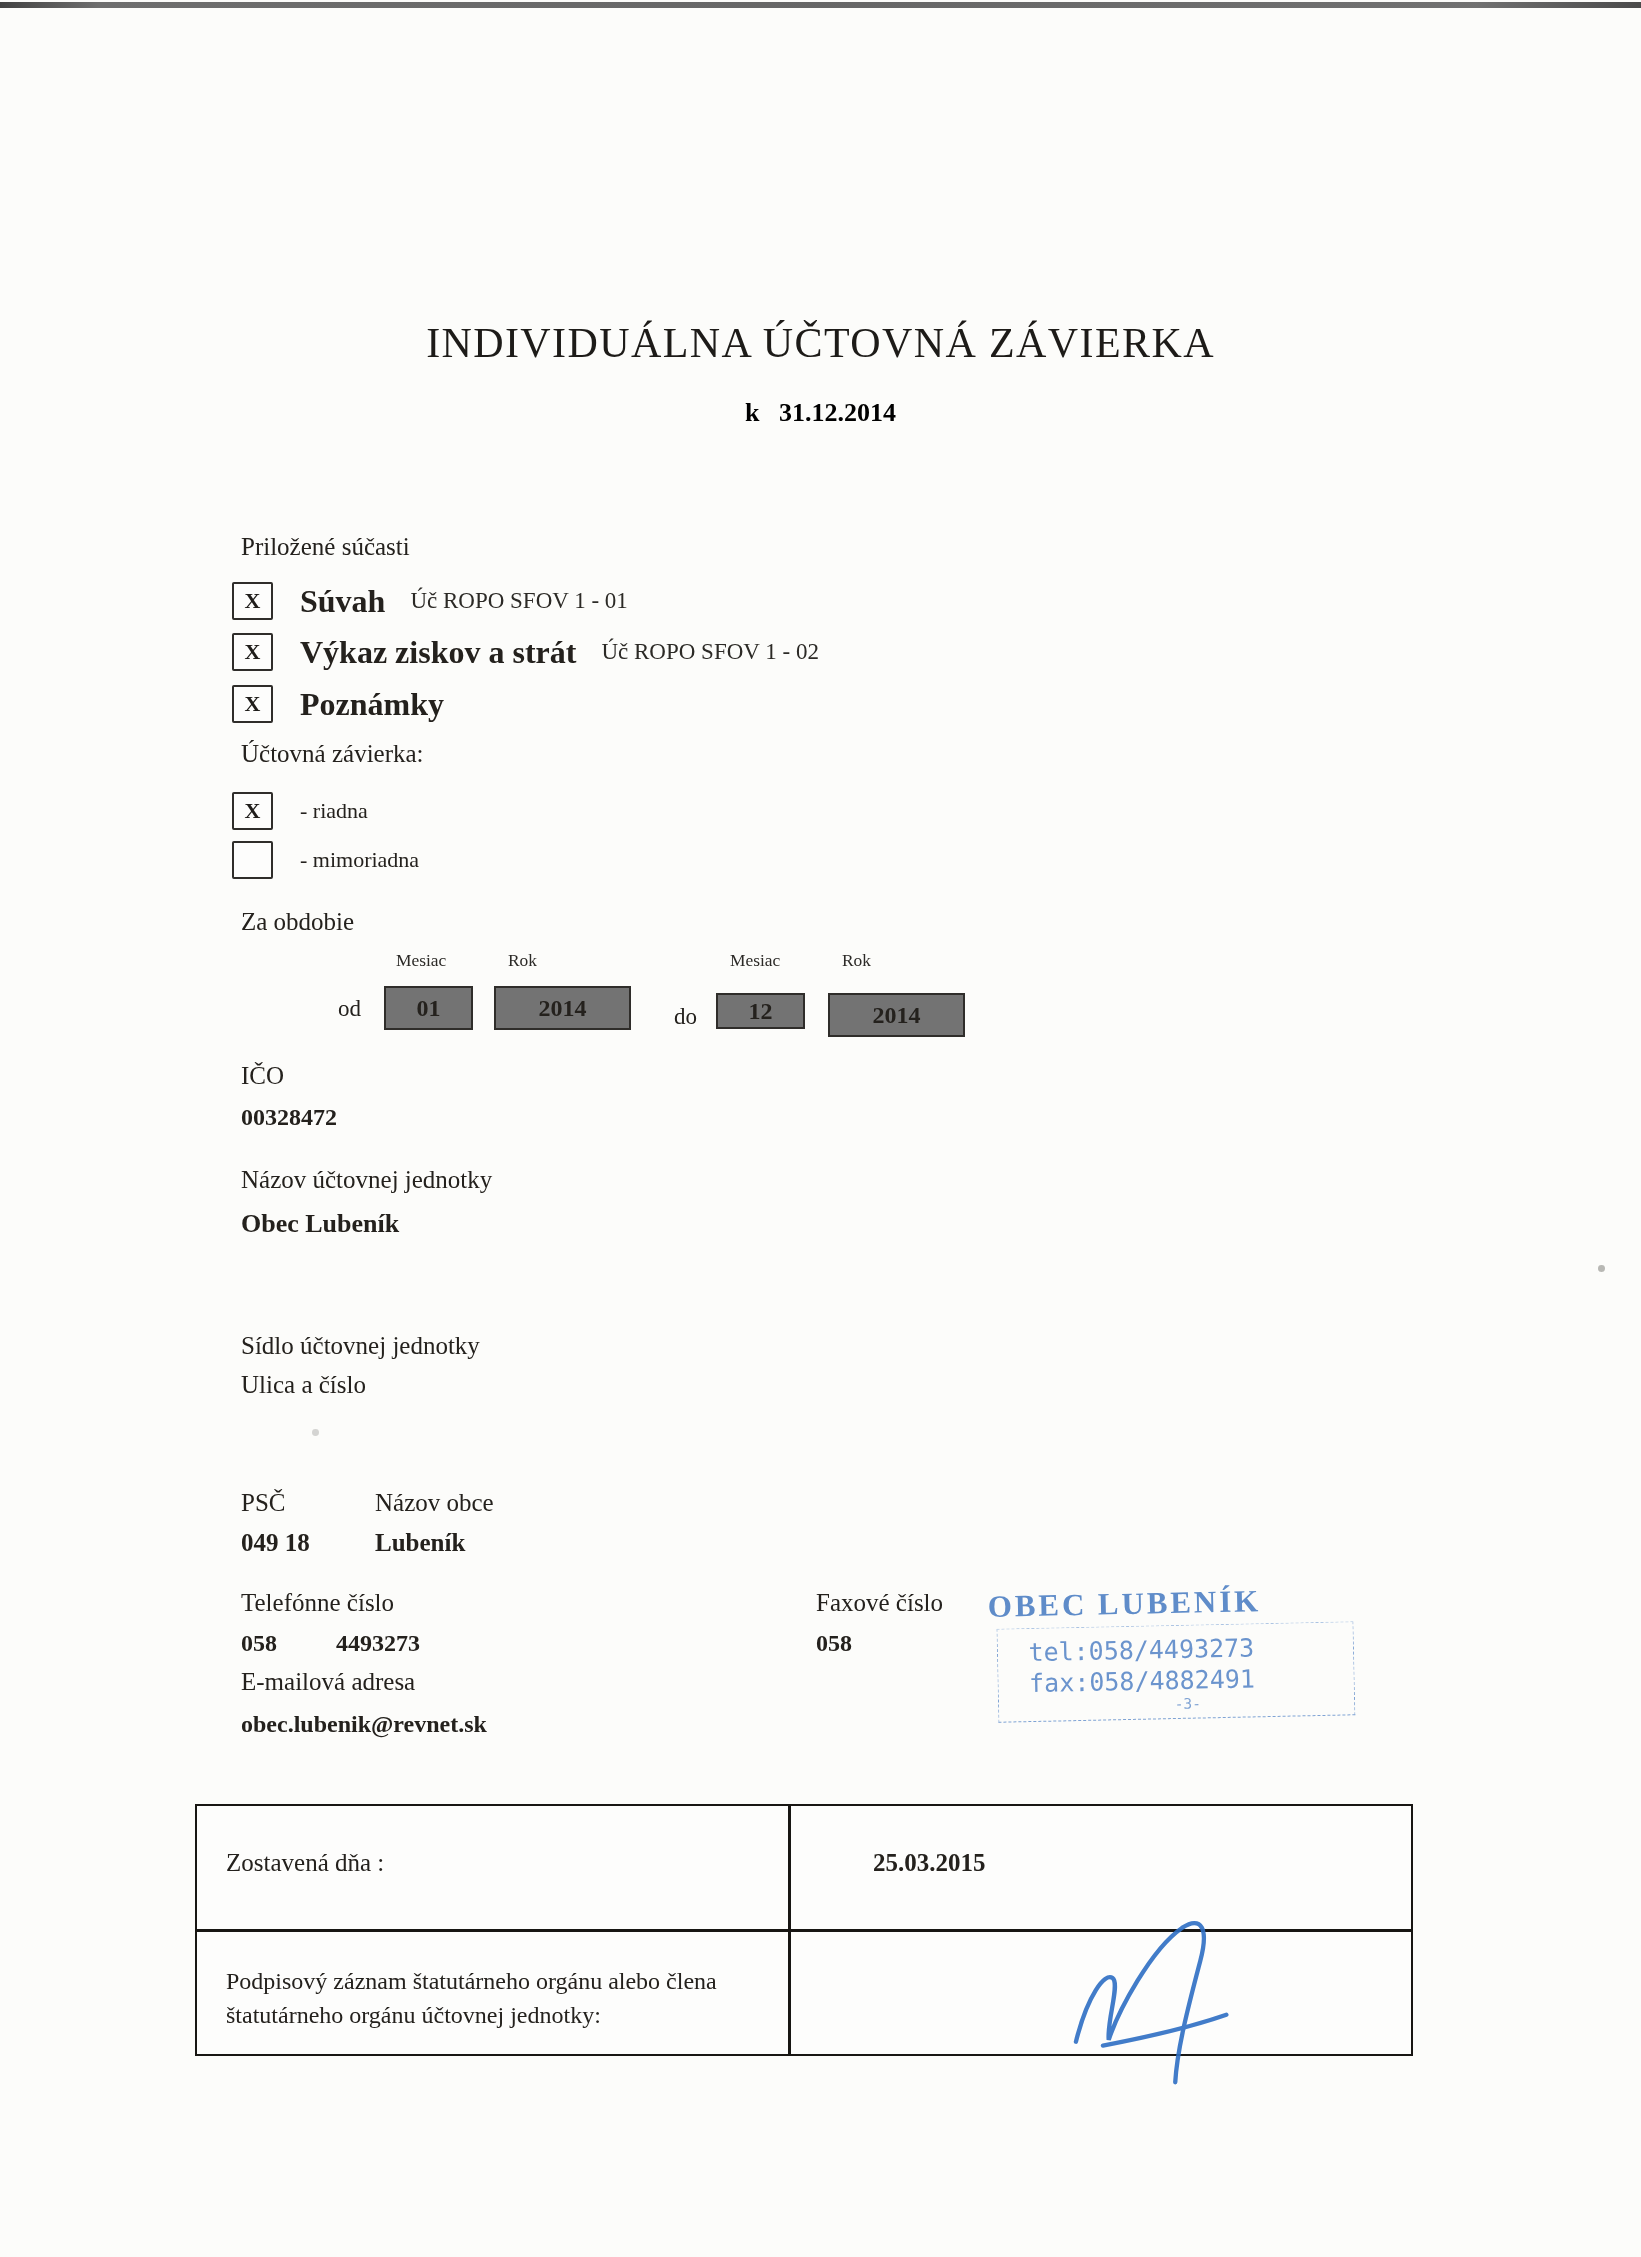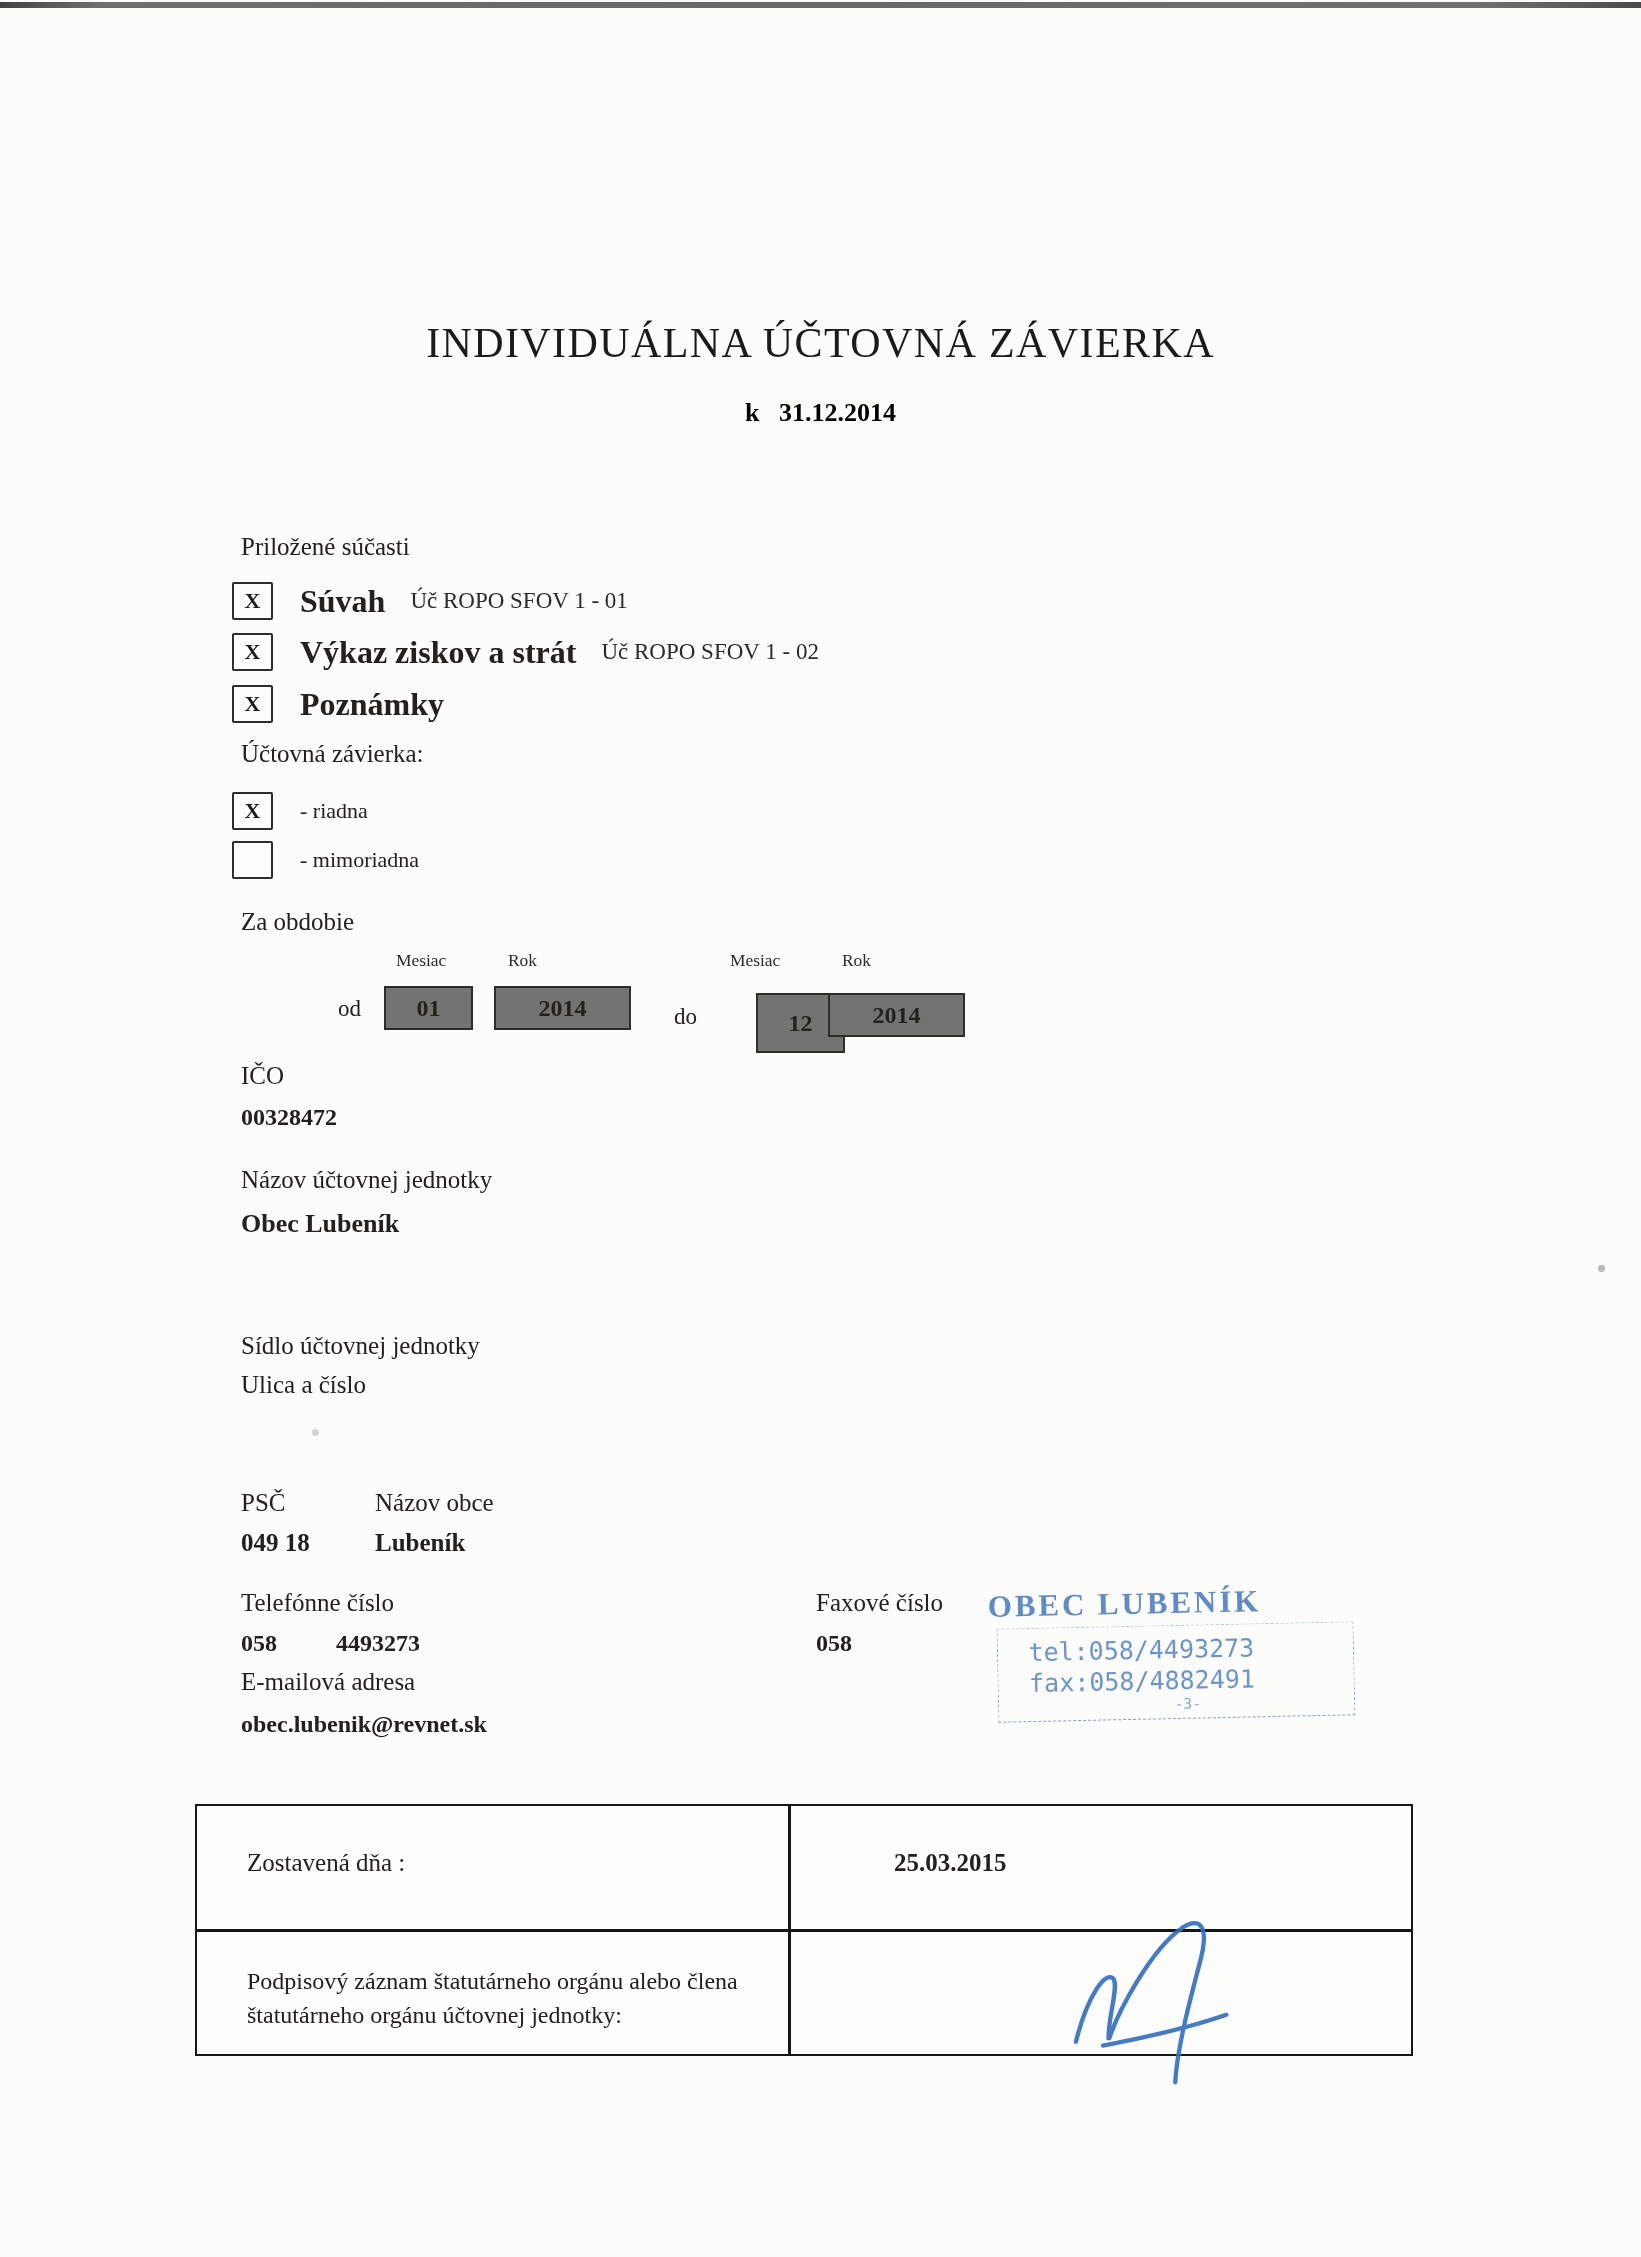--- a/index.html
+++ b/index.html
@@ -76,21 +76,21 @@
   .stamp-note { font-family:"DejaVu Sans Mono", monospace; font-size:14.5px; color:#7fa3d4; margin-left:145px; }
 
   
   .signoff-table {
     position:absolute; left:195px; top:1804px;
     width:1218px; height:252px;
     border:2.9px solid #181613; background:#fdfdfc;
   }
   .col-div { position:absolute; left:591px; top:0; bottom:0; width:2.9px; background:#181613; }
   .row-div { position:absolute; left:0; right:0; top:123px; height:2.9px; background:#181613; }
-  .cell-text { position:absolute; font-size:25px;margin-left:21px; }
+  .cell-text { position:absolute; font-size:25px; }
   .cell-wrap { line-height:1.4; }
 
   .signature-svg { position:absolute; left:850px; top:114px; overflow:visible; }
 </style>
 </head>
 <body>
 
 <div class="page">
 
   <div class="scan-top-line"></div>
@@ -153,21 +153,21 @@
 
   <span class="abs plain-label" style="left:338px;top:996px;font-size:23px">od</span>
   <div class="abs pbox" style="left:384px;top:986px;width:89px;height:44px">
       <span>01</span>
     </div>
   <div class="abs pbox" style="left:494px;top:986px;width:137px;height:44px">
       <span>2014</span>
     </div>
 
   <span class="abs plain-label" style="left:674px;top:1004px;font-size:23px">do</span>
-  <div class="abs pbox" style="left:756px;top:993px;width:89px;height:60px">
+  <div class="abs pbox" style="left:716px;top:993px;width:89px;height:36px">
       <span>12</span>
     </div>
   <div class="abs pbox" style="left:828px;top:993px;width:137px;height:44px">
       <span>2014</span>
     </div>
 
   <div class="abs sec-heading" style="top:1062px">IČO</div>
   <div class="abs value" style="left:241px;top:1104px;font-size:24px">00328472</div>
 
   <div class="abs sec-heading" style="top:1166px">Názov účtovnej jednotky</div>

